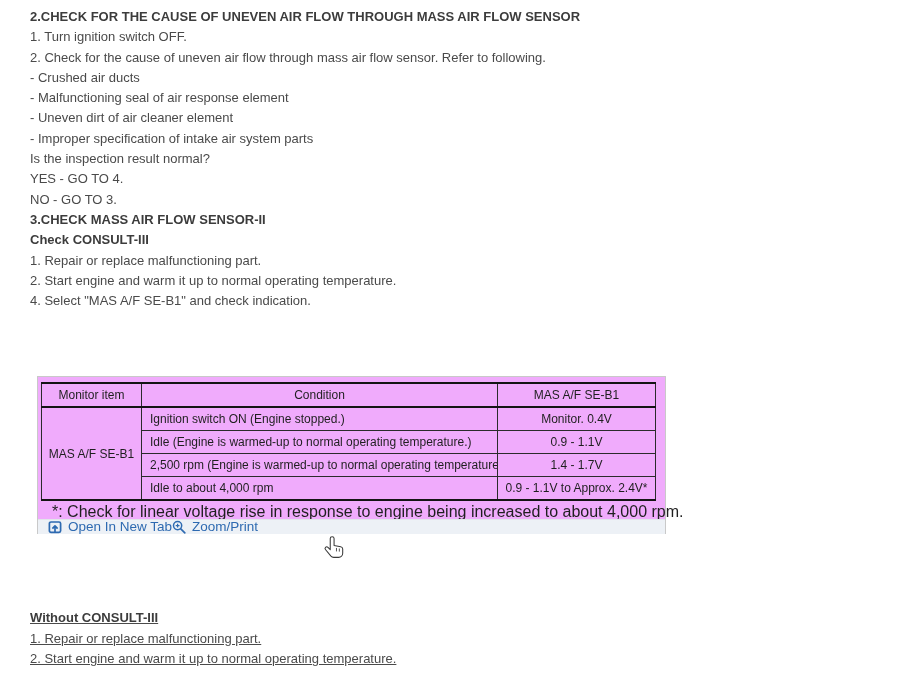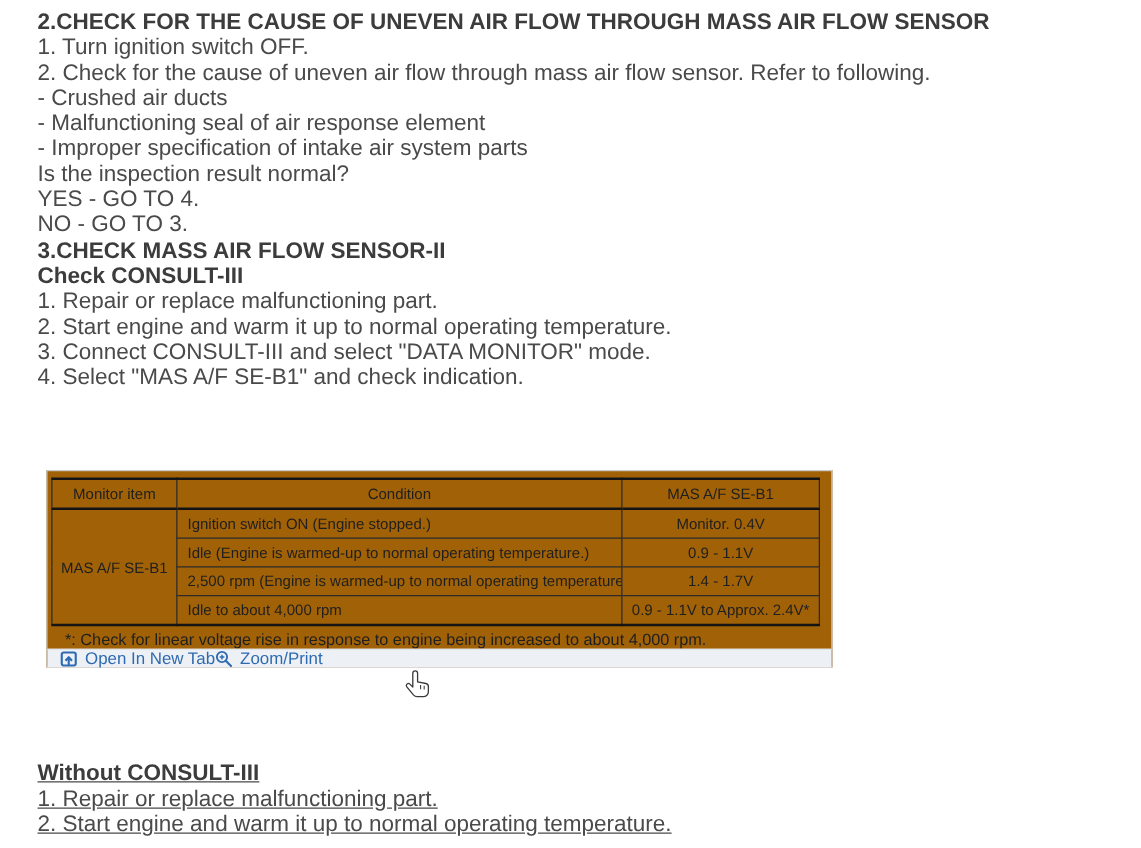--- a/index.html
+++ b/index.html
@@ -4,31 +4,31 @@
 <style>
   html,body{margin:0;padding:0;}
   body{
     width:913px;height:678px;background:#ffffff;
     font-family:"Liberation Sans","DejaVu Sans",sans-serif;
     color:#4a4a4a;
   }
   .page{position:relative;width:913px;height:678px;overflow:hidden;background:#fff;}
 
   
-  .textblock{position:absolute;left:30px;font-size:18px;}
+  .textblock{position:absolute;left:30px;font-size:13px;}
   #top-block{top:7px;}
   #bottom-block{top:608px;text-decoration:underline;}
   .line{height:20.3px;line-height:20.3px;white-space:pre;}
   #bottom-block .line{height:20.6px;line-height:20.6px;}
   .bold{font-weight:bold;color:#3c3c3c;}
 
   
   .widget{
     position:absolute;left:37px;top:376px;width:629px;height:158px;
-    border:1px solid #c9c9c9;background:#a16207;box-sizing:border-box;
+    border:1px solid #c9c9c9;background:#f0abfc;box-sizing:border-box;
     display:flex;flex-direction:column;
   }
   .table-wrap{padding:5px 0 0 3px;}
   table.monitor{
     border-collapse:collapse;table-layout:fixed;width:614px;
     font-size:12px;color:#1f1f1f;
     border-top:2.5px solid #141414;border-bottom:2.5px solid #141414;
   }
   table.monitor th,table.monitor td{
     border:1px solid #2b2b2b;overflow:hidden;white-space:nowrap;
@@ -37,21 +37,21 @@
     border-bottom:2px solid #141414;height:20px;
     font-weight:normal;text-align:center;
   }
   table.monitor td{height:20px;}
   .colw1{width:100px;} .colw2{width:356px;} .colw3{width:158px;}
   td.monitor-cell{text-align:center;}
   td.cond{padding-left:8px;text-align:left;}
   td.val{text-align:center;}
 
   .footnote{
-    font-size:13px;color:#1f1f1f;
+    font-size:16px;color:#1f1f1f;
     padding:4px 0 0 14px;height:16px;line-height:14px;white-space:nowrap;
   }
   .footerbar{
     margin-top:auto;height:27px;background:#edf1f6;border-top:1px solid #e1e5ea;
     display:flex;justify-content:flex-start;align-items:center;
     padding:0 10px;box-sizing:border-box;
   }
   .link{
     color:#2e6ab1;font-size:13.5px;display:flex;align-items:center;gap:6px;
     text-decoration:none;cursor:pointer;line-height:1;
@@ -65,29 +65,29 @@
 <body>
 
 <div class="page">
 
   <div class="textblock" id="top-block">
     <div class="line bold">2.CHECK FOR THE CAUSE OF UNEVEN AIR FLOW THROUGH MASS AIR FLOW SENSOR</div>
     <div class="line">1. Turn ignition switch OFF.</div>
     <div class="line">2. Check for the cause of uneven air flow through mass air flow sensor. Refer to following.</div>
     <div class="line">- Crushed air ducts</div>
     <div class="line">- Malfunctioning seal of air response element</div>
+    <div class="line">- Uneven dirt of air cleaner element</div>
     <div class="line">- Improper specification of intake air system parts</div>
     <div class="line">Is the inspection result normal?</div>
     <div class="line">YES - GO TO 4.</div>
     <div class="line">NO - GO TO 3.</div>
     <div class="line bold">3.CHECK MASS AIR FLOW SENSOR-II</div>
     <div class="line bold">Check CONSULT-III</div>
     <div class="line">1. Repair or replace malfunctioning part.</div>
     <div class="line">2. Start engine and warm it up to normal operating temperature.</div>
-    <div class="line">3. Connect CONSULT-III and select "DATA MONITOR" mode.</div>
     <div class="line">4. Select "MAS A/F SE-B1" and check indication.</div>
   </div>
 
   <div class="widget">
     <div class="table-wrap">
       <table class="monitor">
         <colgroup>
             <col class="colw1">
             <col class="colw2">
             <col class="colw3">

